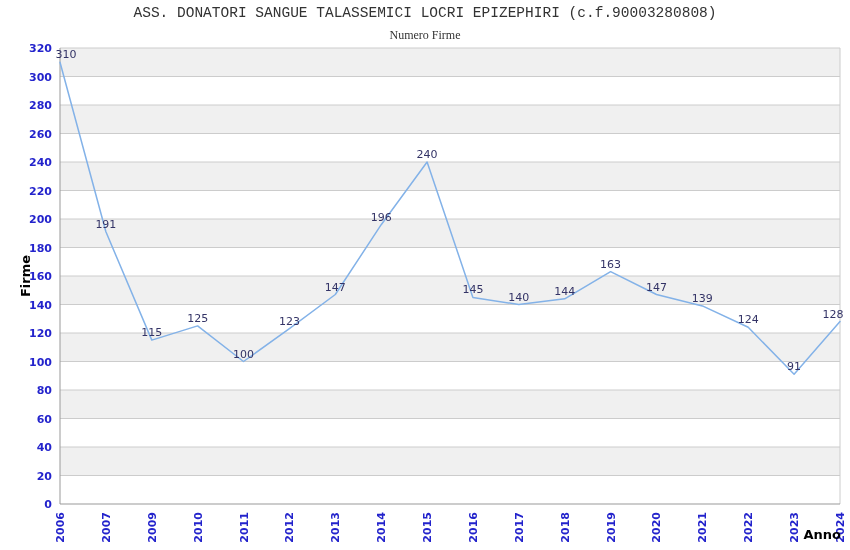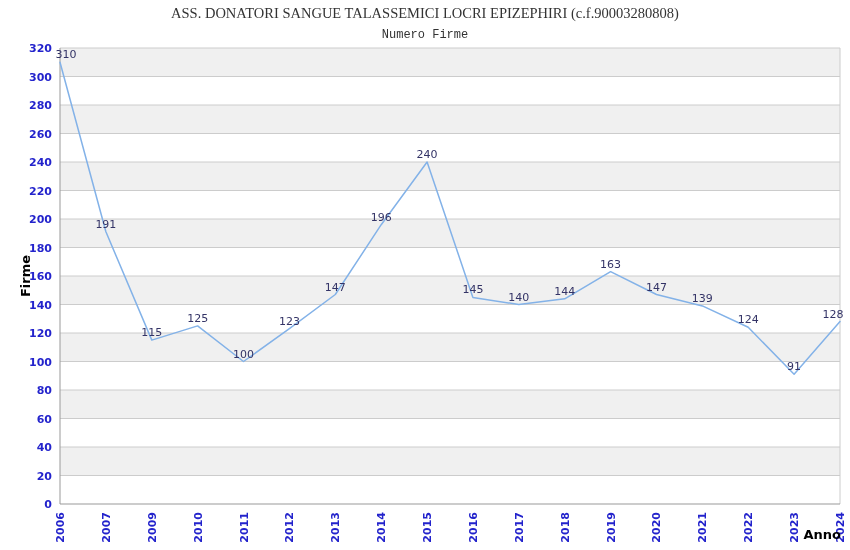--- a/index.html
+++ b/index.html
@@ -1,22 +1,22 @@
 <!DOCTYPE html>
 <html><head>
 <meta charset="utf-8">
 <style>
   html,body{margin:0;padding:0;background:#fff;}
   #page{position:relative;width:850px;height:550px;background:#fff;overflow:hidden;
         font-family:"DejaVu Sans",sans-serif;}
   .chart-title{position:absolute;top:5px;left:0;width:100%;text-align:center;
-        font-family:Liberation Serif, serif;font-size:14.5px;color:#333333;
+        font-family:Liberation Mono, monospace;font-size:14.5px;color:#333333;
         white-space:nowrap;}
   .chart-subtitle{position:absolute;top:28px;left:0;width:100%;text-align:center;
-        font-family:Liberation Mono, monospace;font-size:12px;color:#333333;}
+        font-family:Liberation Serif, serif;font-size:12px;color:#333333;}
   svg{position:absolute;top:0;left:0;}
   text{font-family:"DejaVu Sans",sans-serif;}
 </style>
 </head>
 <body>
 
 <div id="page">
   <div class="chart-title">ASS. DONATORI SANGUE TALASSEMICI LOCRI EPIZEPHIRI (c.f.90003280808)</div>
   <div class="chart-subtitle">Numero Firme</div>
   <svg width="850" height="550" aria-label="line chart">

